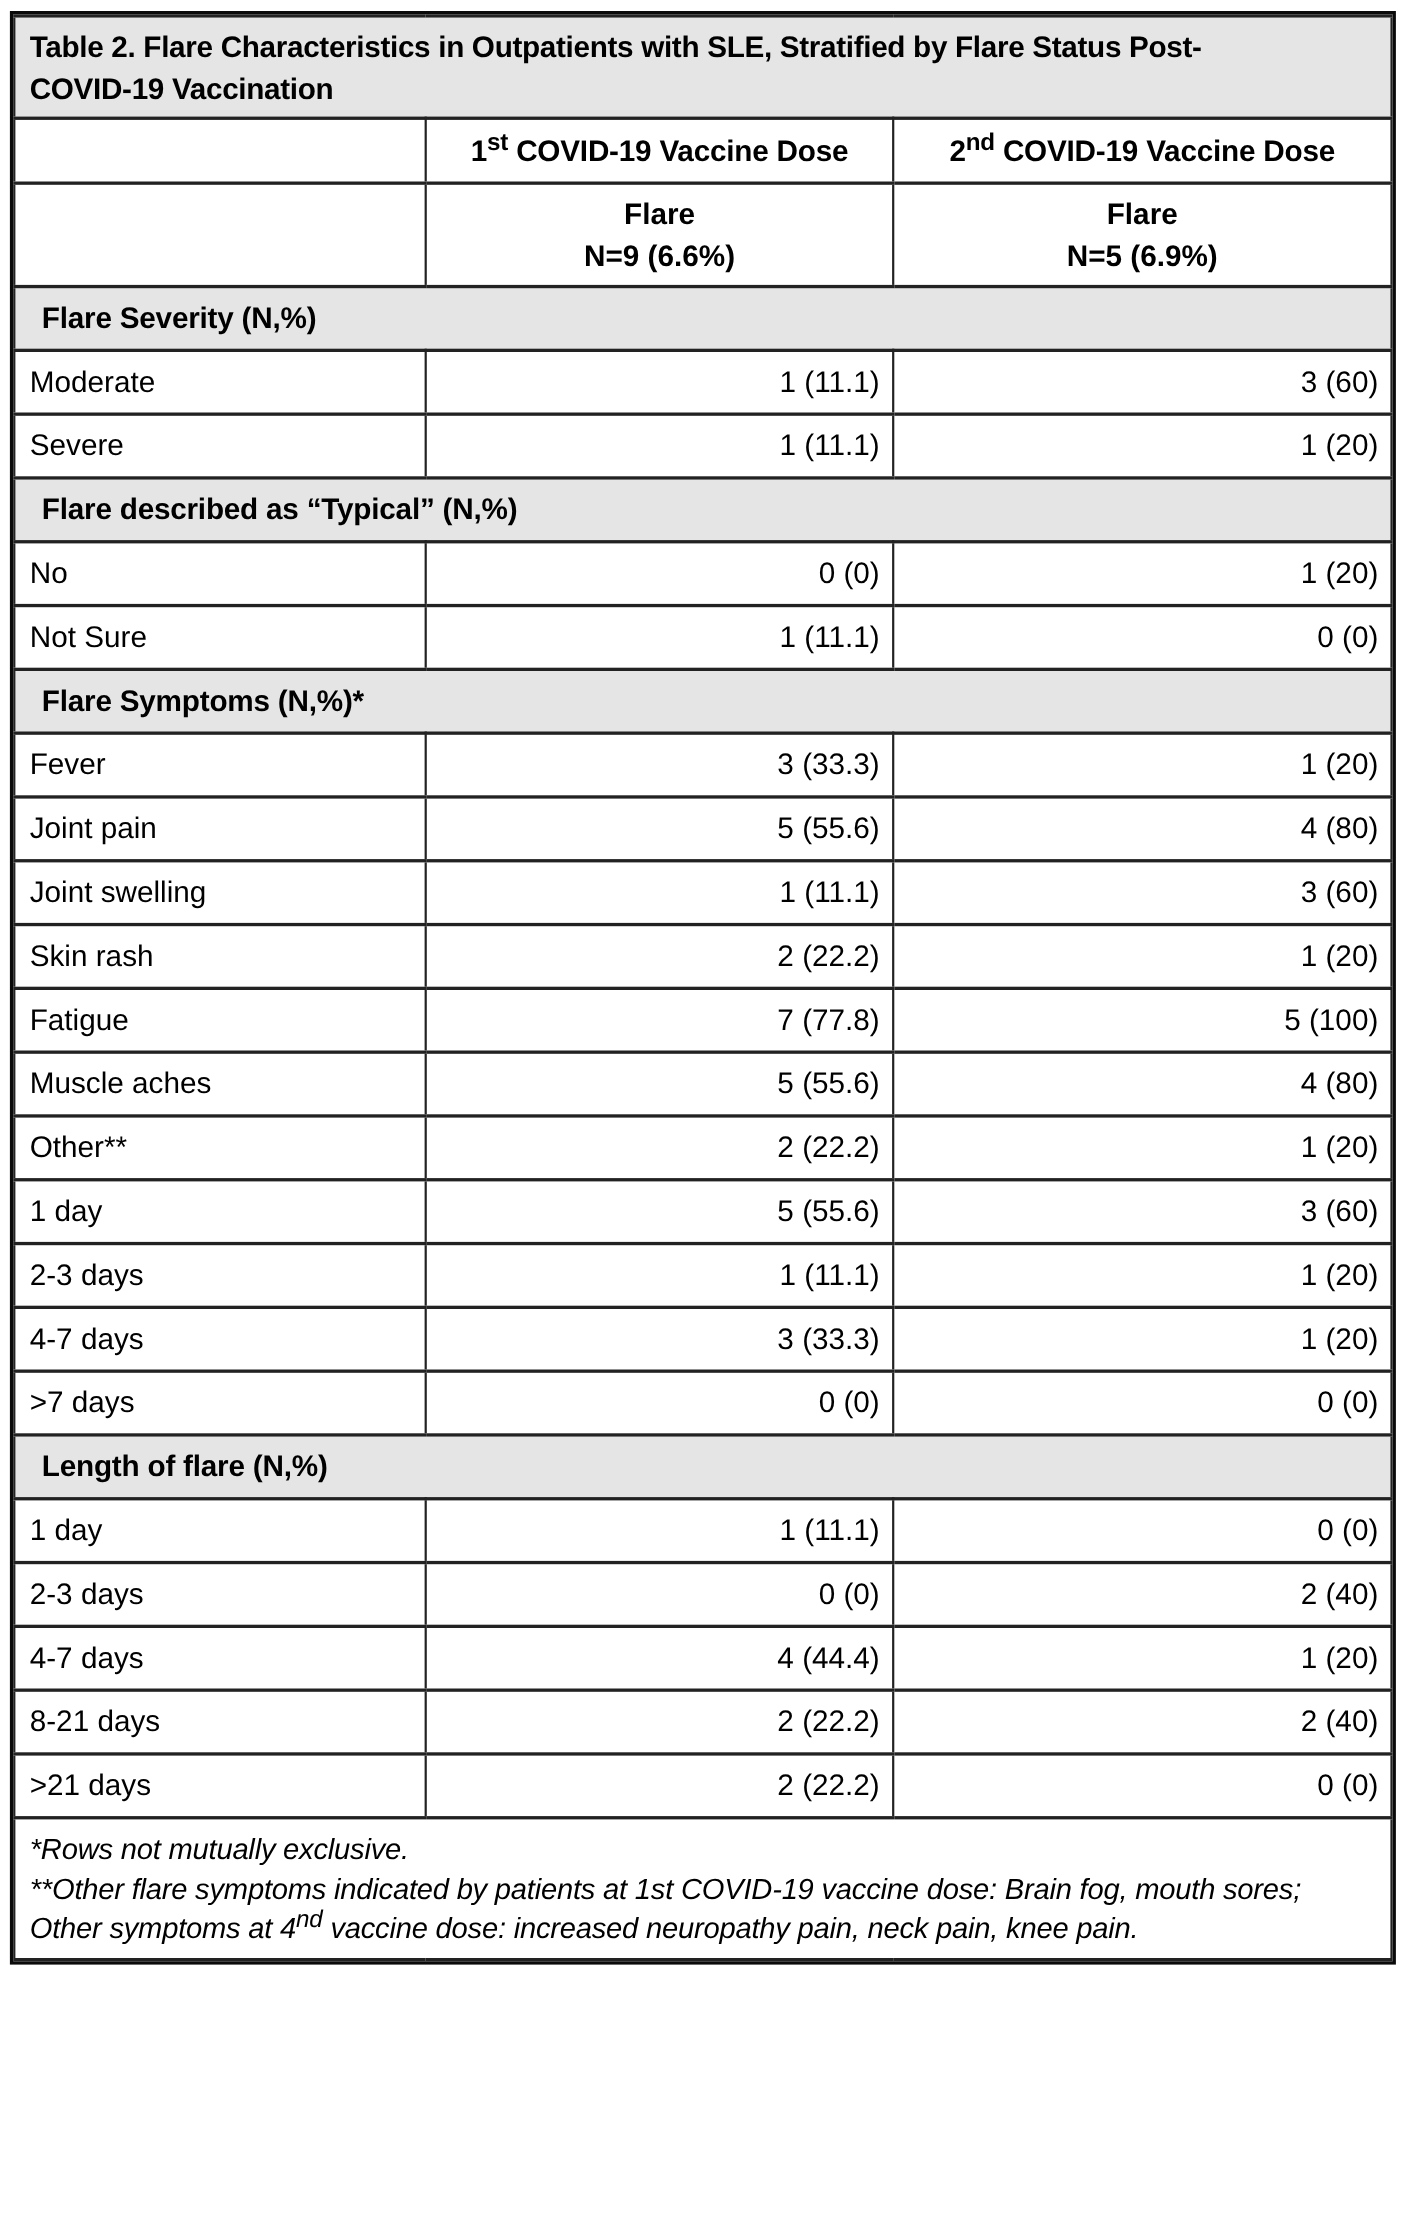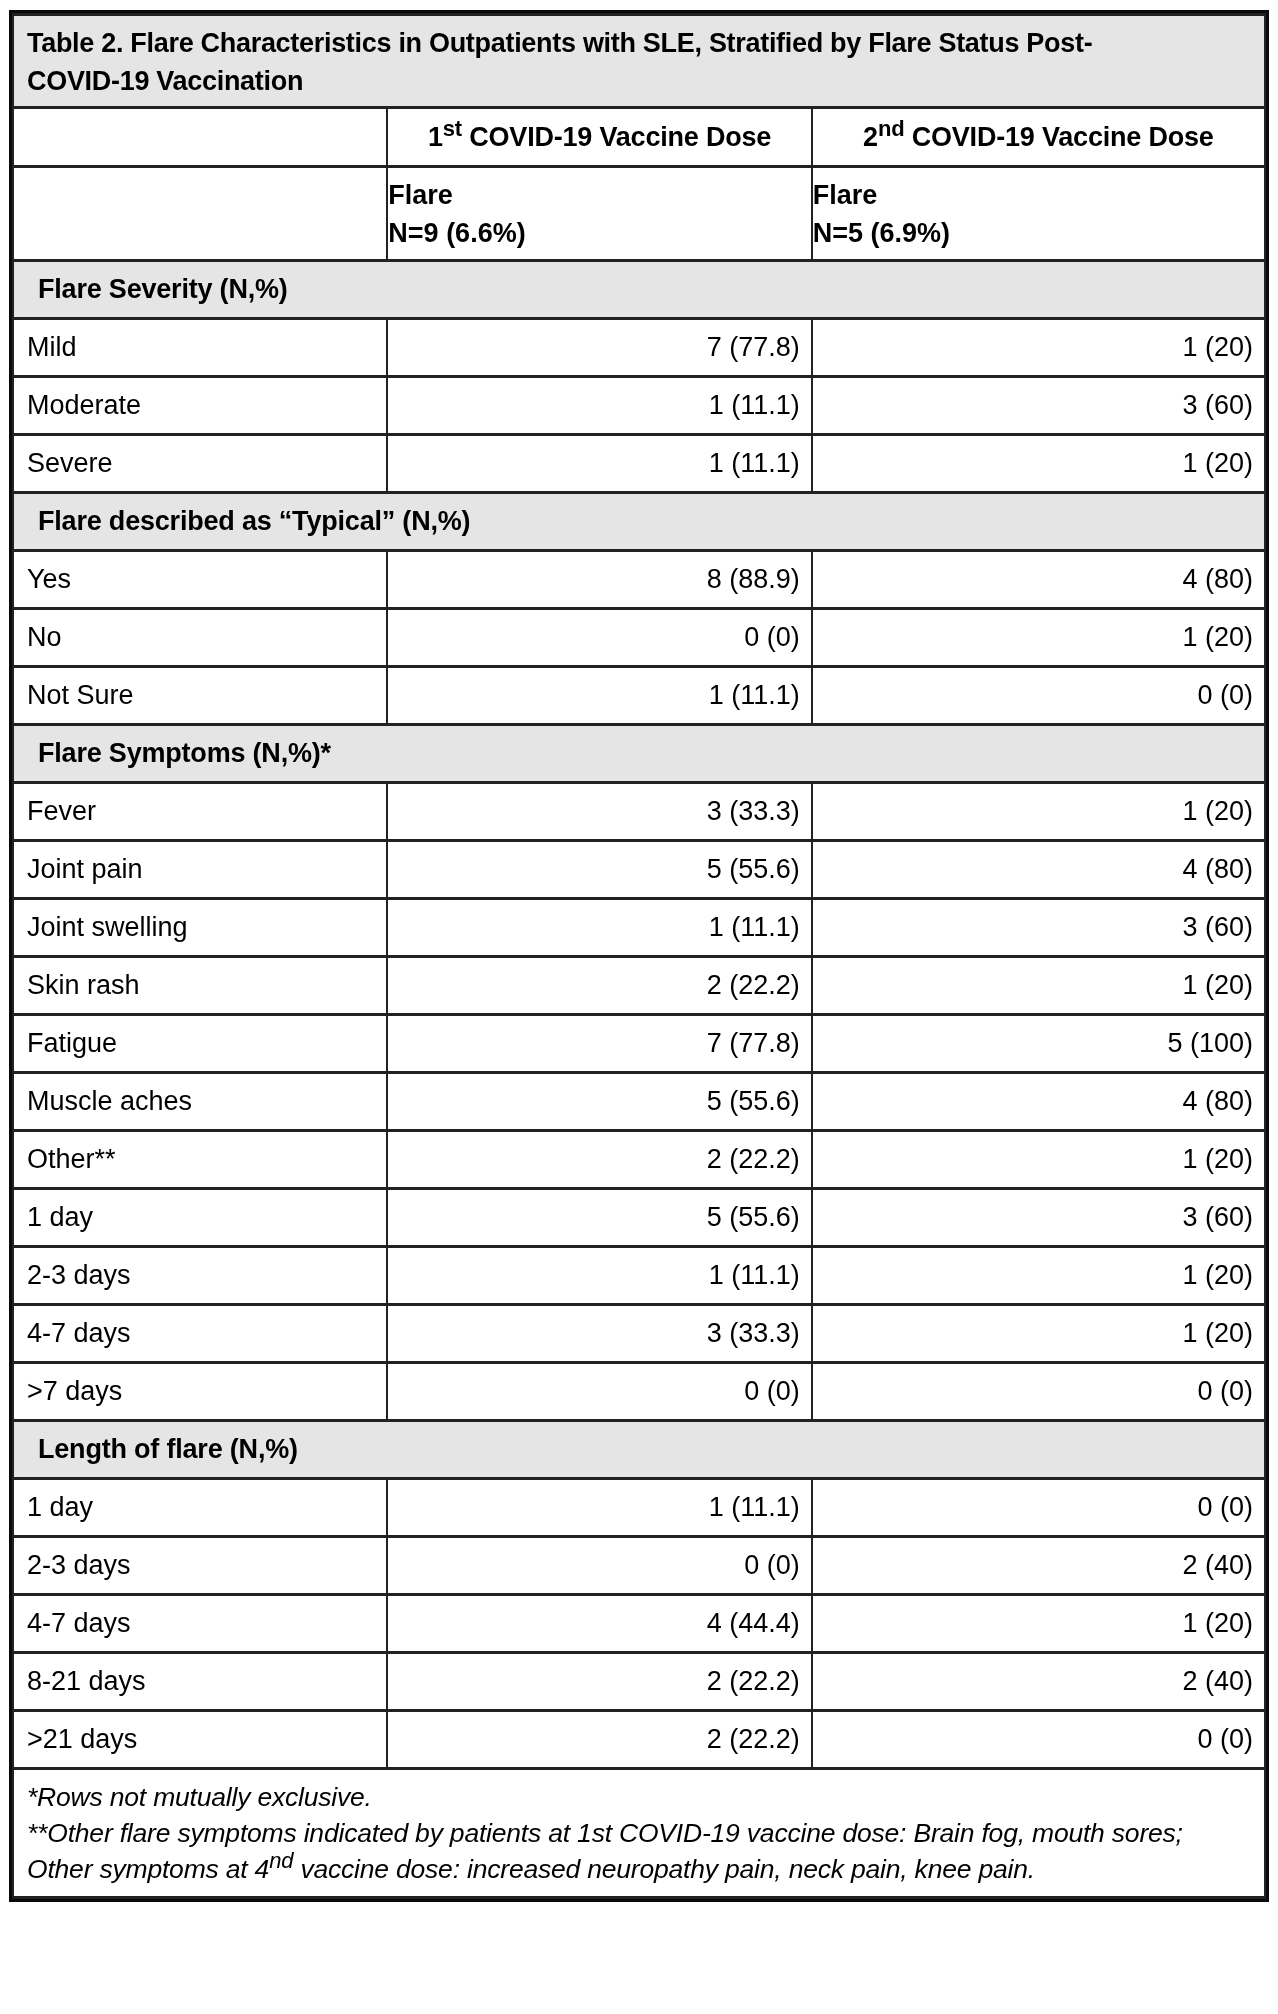--- a/index.html
+++ b/index.html
@@ -42,21 +42,21 @@
     letter-spacing: -0.3px;
   }
   td.dose-head {
     font-weight: bold;
     text-align: center;
     height: 59px;
     letter-spacing: -0.2px;
   }
   td.sub-head {
     font-weight: bold;
-    text-align: left;
+    text-align: center;
     height: 94px;
     line-height: 38px;
     margin-left: 20px;
   }
   td.section {
     background: var(--band, #e5e5e5);
     font-weight: bold;
     padding-left: 24px;
     height: 58px;
     letter-spacing: -0.2px;
@@ -116,41 +116,31 @@
           <span>Flare</span><br>
           <span>N=5 (6.9%)</span>
         </td>
       </tr>
     </thead>
     <tbody>
         <tr>
           <td colspan="3" class="section">Flare Severity (N,%)</td>
         </tr>
         <tr>
-          <td class="rowlabel">Mild</td>
-          <td class="value">7 (77.8)</td>
-          <td class="value">1 (20)</td>
-        </tr>
-        <tr>
           <td class="rowlabel">Moderate</td>
           <td class="value">1 (11.1)</td>
           <td class="value">3 (60)</td>
         </tr>
         <tr>
           <td class="rowlabel">Severe</td>
           <td class="value">1 (11.1)</td>
           <td class="value">1 (20)</td>
         </tr>
         <tr>
           <td colspan="3" class="section">Flare described as “Typical” (N,%)</td>
-        </tr>
-        <tr>
-          <td class="rowlabel">Yes</td>
-          <td class="value">8 (88.9)</td>
-          <td class="value">4 (80)</td>
         </tr>
         <tr>
           <td class="rowlabel">No</td>
           <td class="value">0 (0)</td>
           <td class="value">1 (20)</td>
         </tr>
         <tr>
           <td class="rowlabel">Not Sure</td>
           <td class="value">1 (11.1)</td>
           <td class="value">0 (0)</td>

